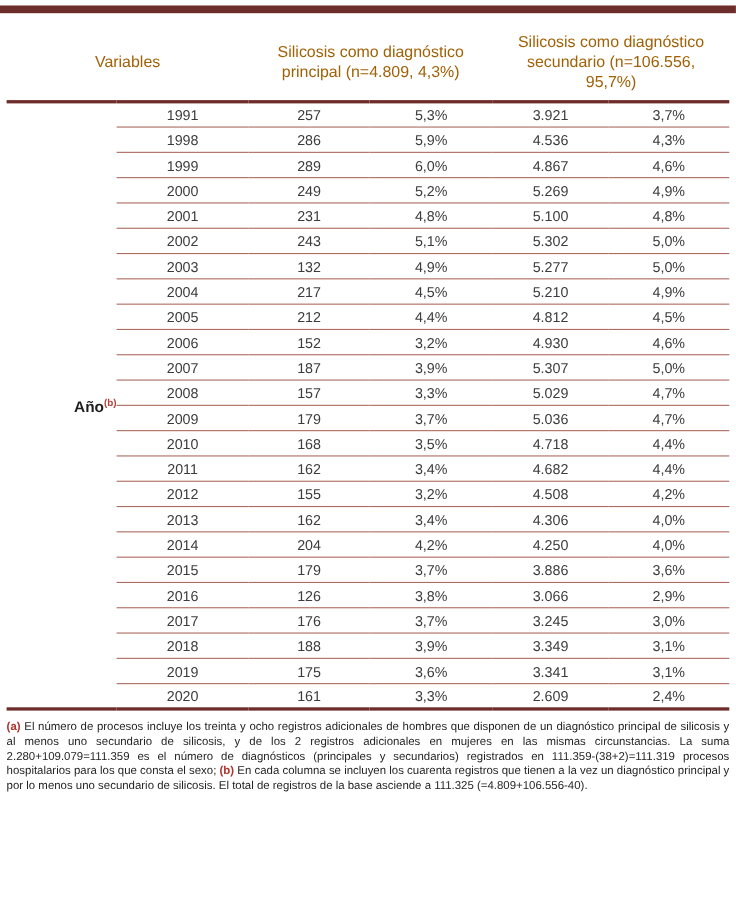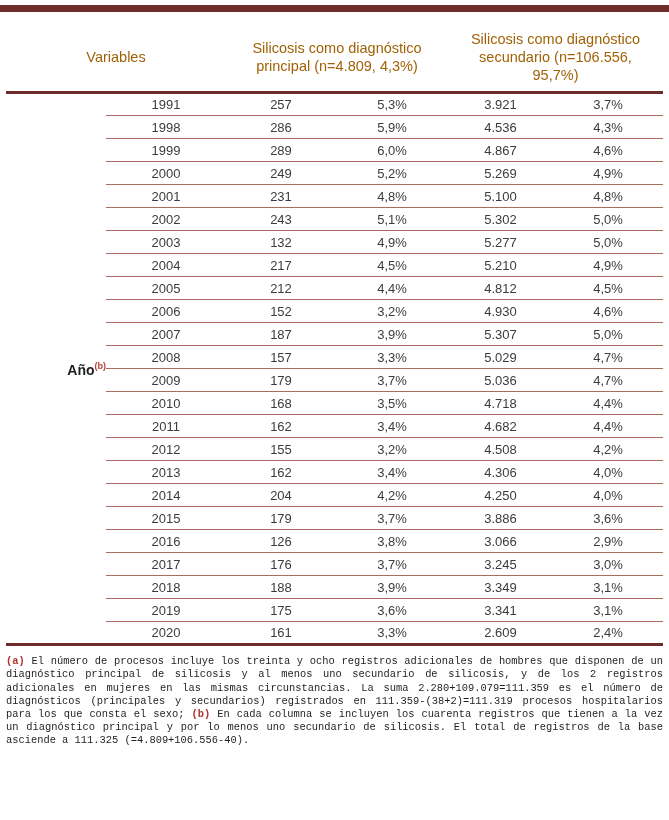--- a/index.html
+++ b/index.html
@@ -76,21 +76,20 @@
     color: #b4423b;
     font-size: 9px;
     font-weight: bold;
   }
   .footnote {
     margin: 9px 0 12px 0;
     font-size: 10.4px;
     line-height: 1.26;
     text-align: justify;
     color: #1f1f1f;
-    font-family: Liberation Mono, monospace;
   }
   .fn-marker {
     color: #b0322c;
     font-weight: bold;
   }
 </style>
 </head>
 <body>
 
 <div class="top-bar"></div>

